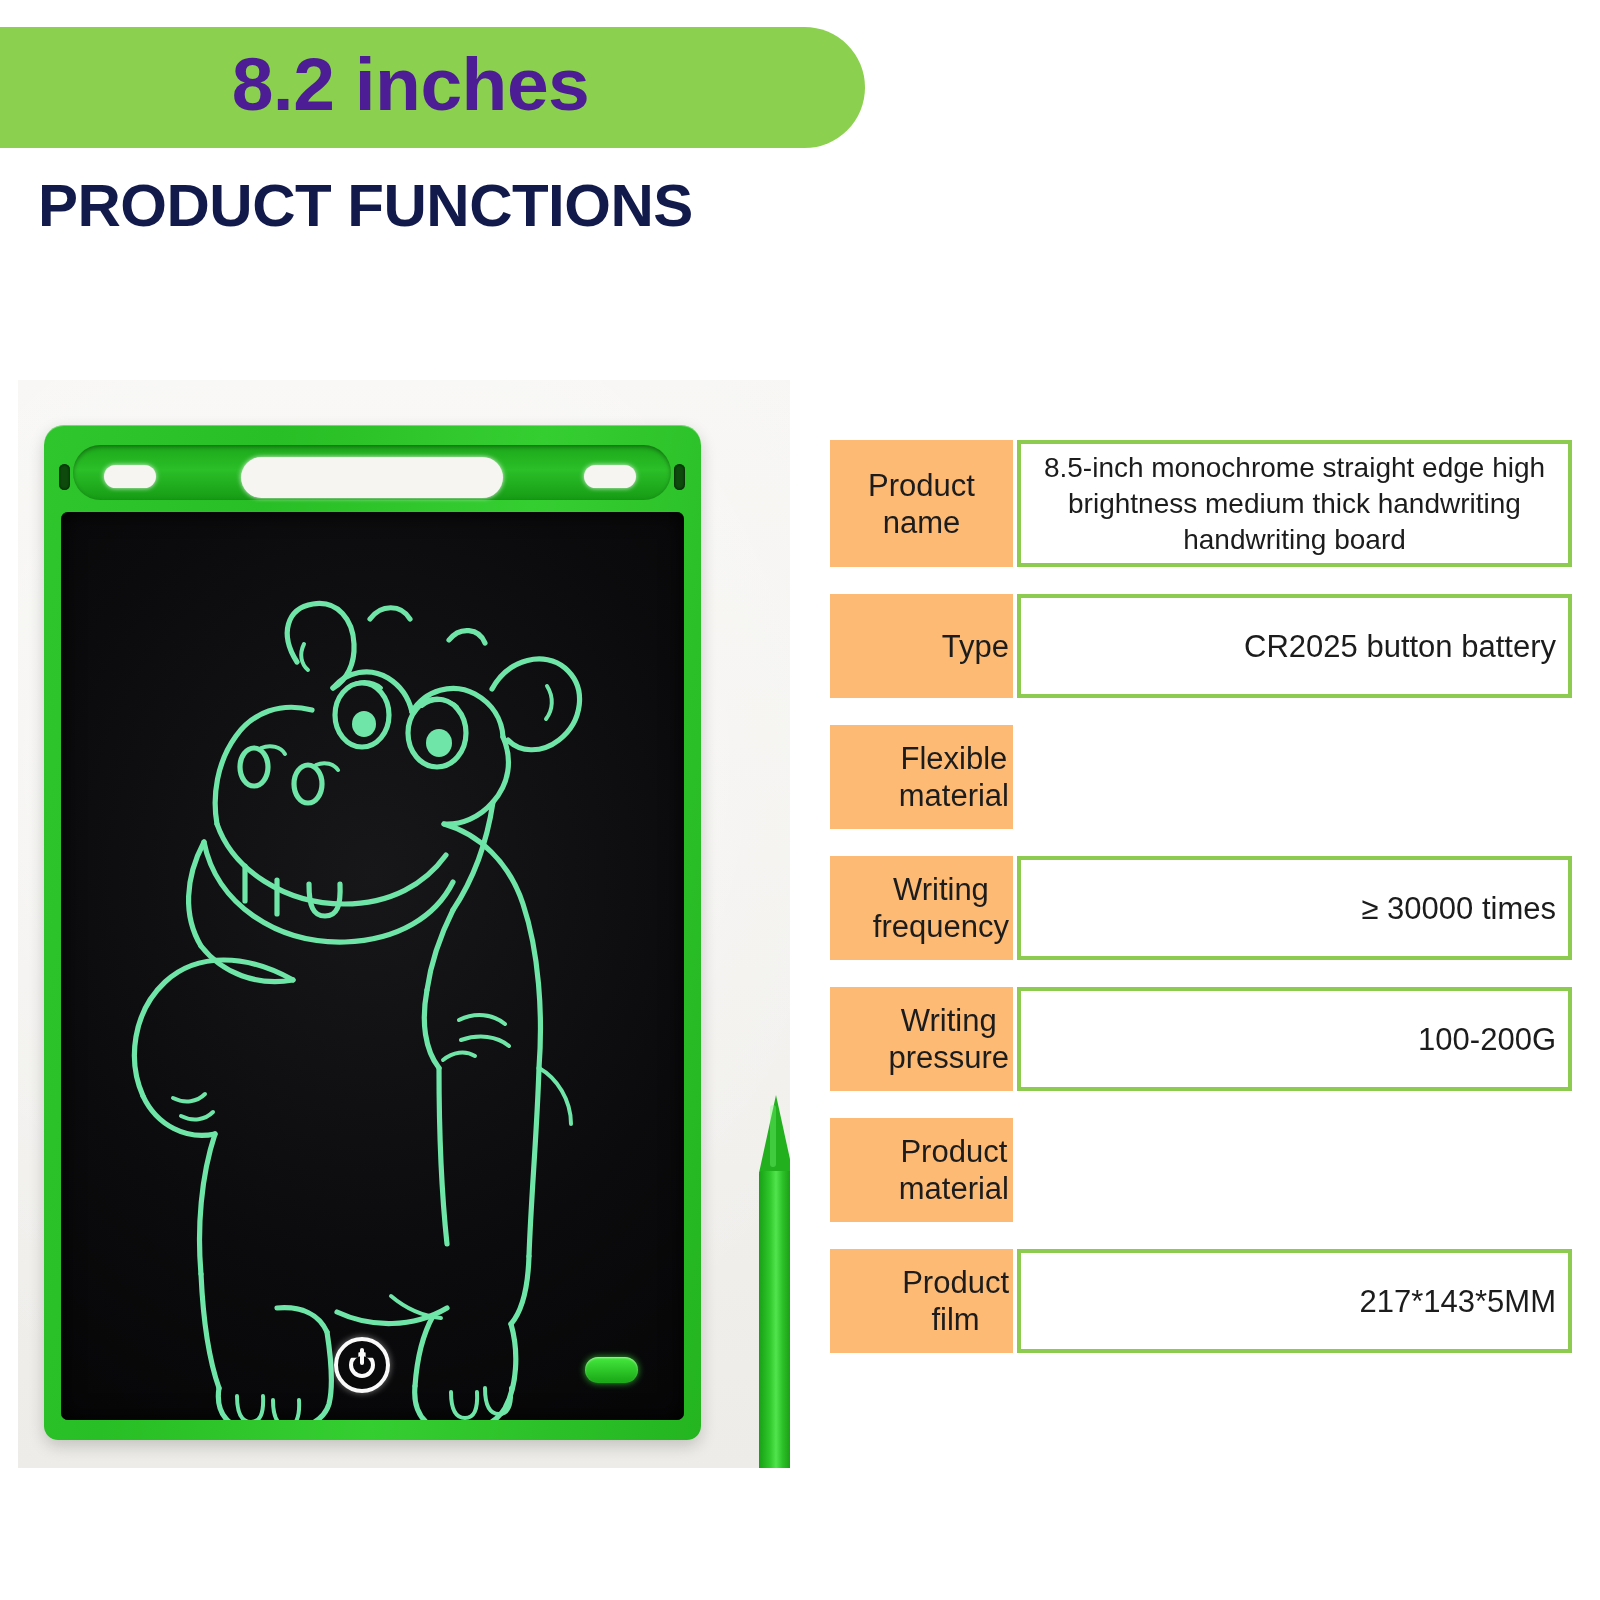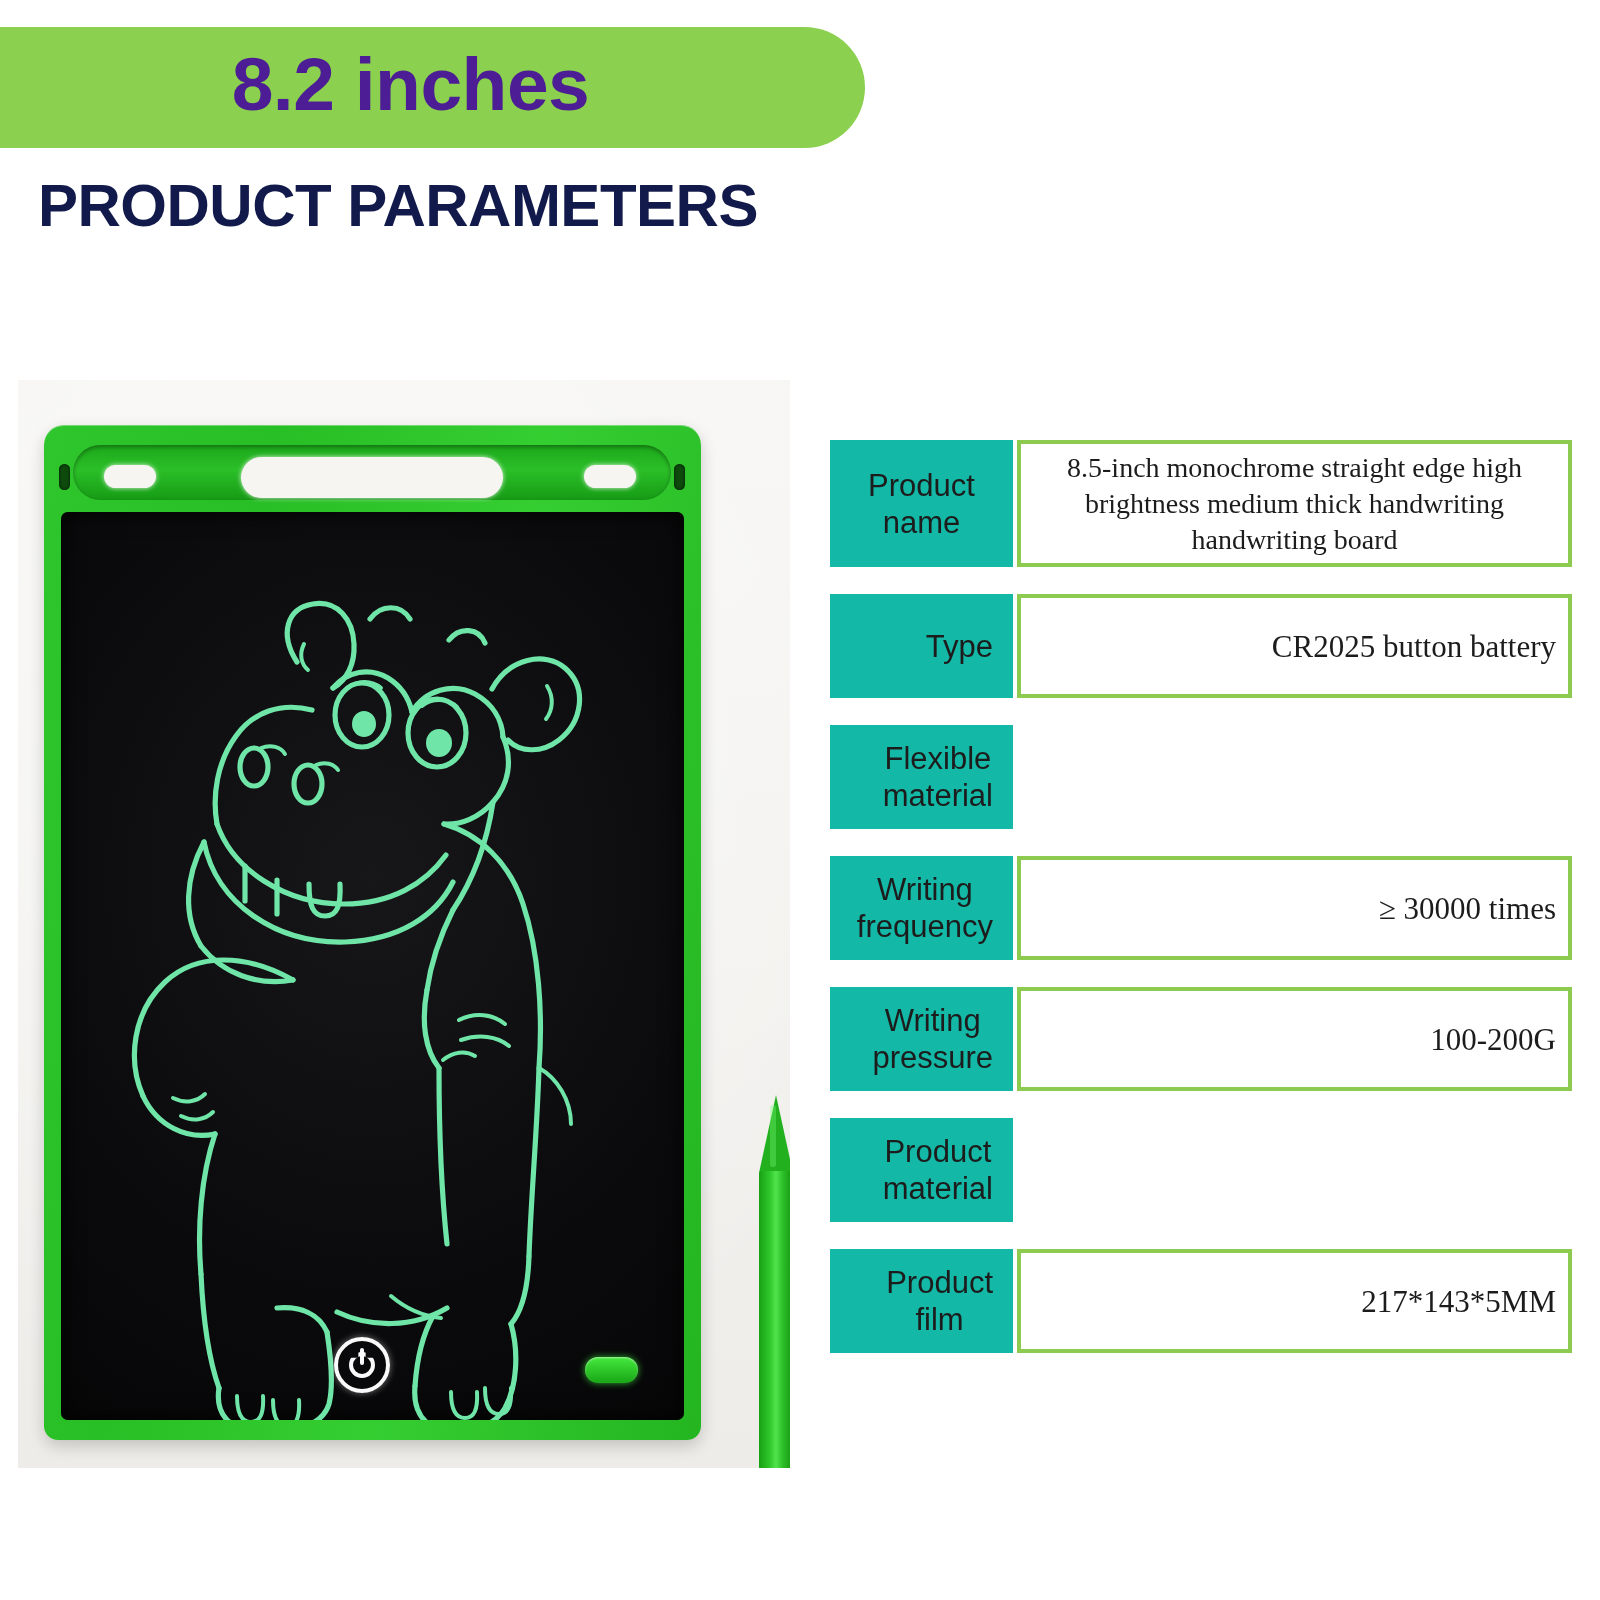--- a/index.html
+++ b/index.html
@@ -231,60 +231,59 @@
     width: 742px;
   }
   .spec-row {
     display: flex;
     align-items: stretch;
     margin-bottom: 27px;
   }
   .spec-label {
     width: 183px;
     flex: 0 0 183px;
-    background: #14b8a6;
+    background: #fdba74;
     color: #1C1C1C;
     font-size: 31px;
     line-height: 1.2;
     display: flex;
     align-items: center;
     justify-content: center;
     text-align: center;
     box-sizing: border-box;
-    padding: 6px 20px;
+    padding: 6px 4px;
   }
   .spec-value {
     flex: 1 1 auto;
     margin-left: 4px;
     border: 4px solid #8DCB50;
     background: #ffffff;
     color: #1C1C1C;
     font-size: 31px;
     line-height: 1.22;
     display: flex;
     align-items: center;
     justify-content: center;
     text-align: center;
     box-sizing: border-box;
     padding: 6px 12px;
-    font-family: Liberation Serif, serif;
   }
   .row-tall .spec-label, .row-tall .spec-value { min-height: 124px; }
   .row-std  .spec-label, .row-std  .spec-value { min-height: 104px; justify-content: flex-end; }
   .spec-value.small { font-size: 28px; line-height: 1.28; }
 </style>
 </head>
 <body>
 
 <div id="size-badge">
   <span class="badge-text">8.2 inches</span>
 </div>
 
 <div id="page-title">
-  <span class="tline">PRODUCT PARAMETERS</span>
+  <span class="tline">PRODUCT FUNCTIONS</span>
 </div>
 
 <div id="product-photo">
   <div id="photo-shade"></div>
 
   <div id="tablet-body">
 
     <div id="hanger-channel"></div>
     <div class="hanger-slot" id="hanger-slot-left"></div>
     <div class="hanger-slot" id="hanger-slot-mid"></div>

